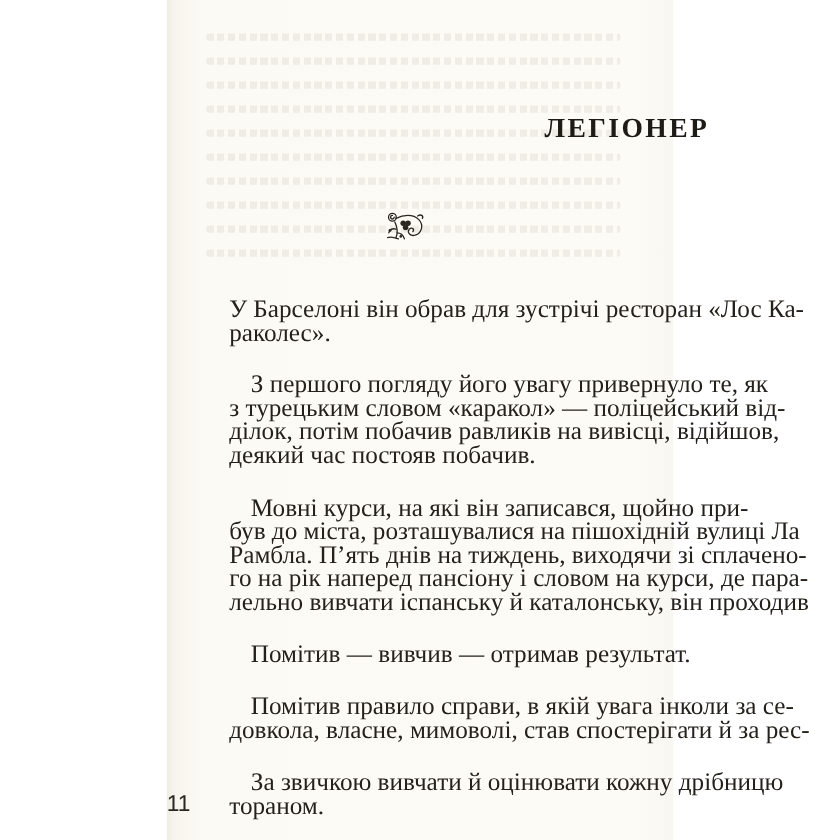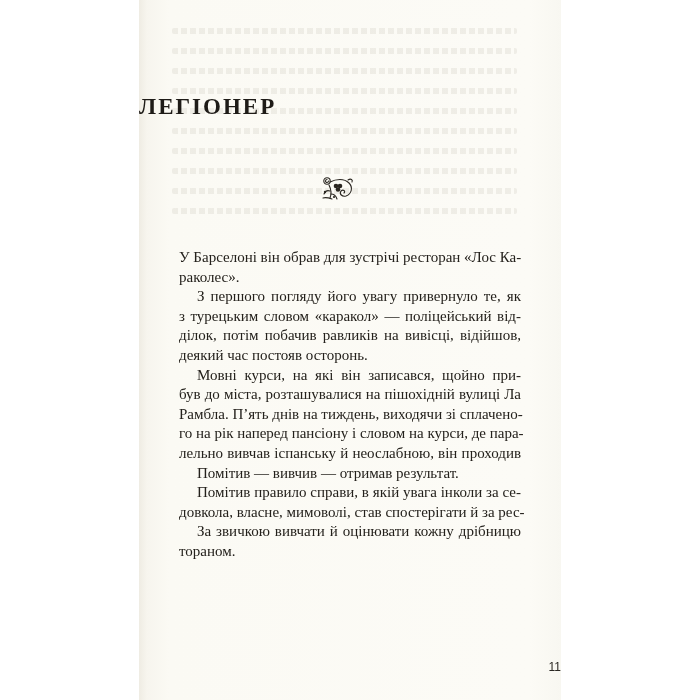--- a/index.html
+++ b/index.html
@@ -24,67 +24,68 @@
       width: 345px;
       height: 6px;
       background: repeating-linear-gradient(to right, rgba(180,175,160,0.18) 0 6px, rgba(0,0,0,0) 6px 9px);
       border-radius: 2px;
     }
     .title {
       position: absolute;
       left: 0;
       top: 94px;
       width: 452px;
-      text-align: left;
+      text-align: right;
       font-family: "Liberation Serif", "DejaVu Serif", serif;
       font-weight: bold;
       font-size: 23px;
       letter-spacing: 2px;
       color: #1e1b17;
     }
     .ornament {
       position: absolute;
       left: 181px;
       top: 175px;
       width: 36px;
       height: 26px;
     }
     .body-text {
       position: absolute;
-      left: 40px;
+      left: 52px;
       top: 248px;
       width: 342px;
       font-family: "Liberation Serif", "DejaVu Serif", serif;
-      font-size: 15px;
+      font-size: 21px;
       line-height: 19.6px;
       color: #24211c;
       text-align: justify;
     }
     .line {
       display: block;
       white-space: nowrap;
       text-align: justify;
       text-align-last: justify;
       height: 19.6px;
     }
     .line.last {
       text-align-last: left;
       font-family: Liberation Serif, serif;
     }
     .line.indent {
       text-indent: 18px;
+      margin-top: 24px;
     }
     .page-number {
       position: absolute;
       left: 0;
       top: 660px;
       width: 422px;
-      text-align: right;
+      text-align: left;
       font-family: "Liberation Sans", "DejaVu Sans", sans-serif;
-      font-size: 12px;
+      font-size: 19px;
       color: #2a2722;
     }
   </style>
 </head>
 <body>
 
 <div class="page">
 
   <div class="bleed" style="top:28px;"></div>
   <div class="bleed" style="top:48px;"></div>
@@ -120,27 +121,27 @@
   </svg>
 
   <div class="body-text">
 
     <span class="line">У Барселоні він обрав для зустрічі ресторан «Лос Ка-</span>
     <span class="line last">раколес».</span>
 
     <span class="line indent">З першого погляду його увагу привернуло те, як</span>
     <span class="line">з турецьким словом «каракол» — поліцейський від-</span>
     <span class="line">ділок, потім побачив равликів на вивісці, відійшов,</span>
-    <span class="line last">деякий час постояв осторонь.</span>
+    <span class="line last">деякий час постояв побачив.</span>
 
     <span class="line indent">Мовні курси, на які він записався, щойно при-</span>
     <span class="line">був до міста, розташувалися на пішохідній вулиці Ла</span>
     <span class="line">Рамбла. П’ять днів на тиждень, виходячи зі сплачено-</span>
     <span class="line">го на рік наперед пансіону і словом на курси, де пара-</span>
-    <span class="line">лельно вивчав іспанську й неослабною, він проходив</span>
+    <span class="line">лельно вивчати іспанську й каталонську, він проходив</span>
 
     <span class="line indent last">Помітив — вивчив — отримав результат.</span>
 
     <span class="line indent">Помітив правило справи, в якій увага інколи за се-</span>
 
     <span class="line">довкола, власне, мимоволі, став спостерігати й за рес-</span>
     <span class="line indent">За звичкою вивчати й оцінювати кожну дрібницю</span>
     <span class="line last">тораном.</span>
   </div>
 

